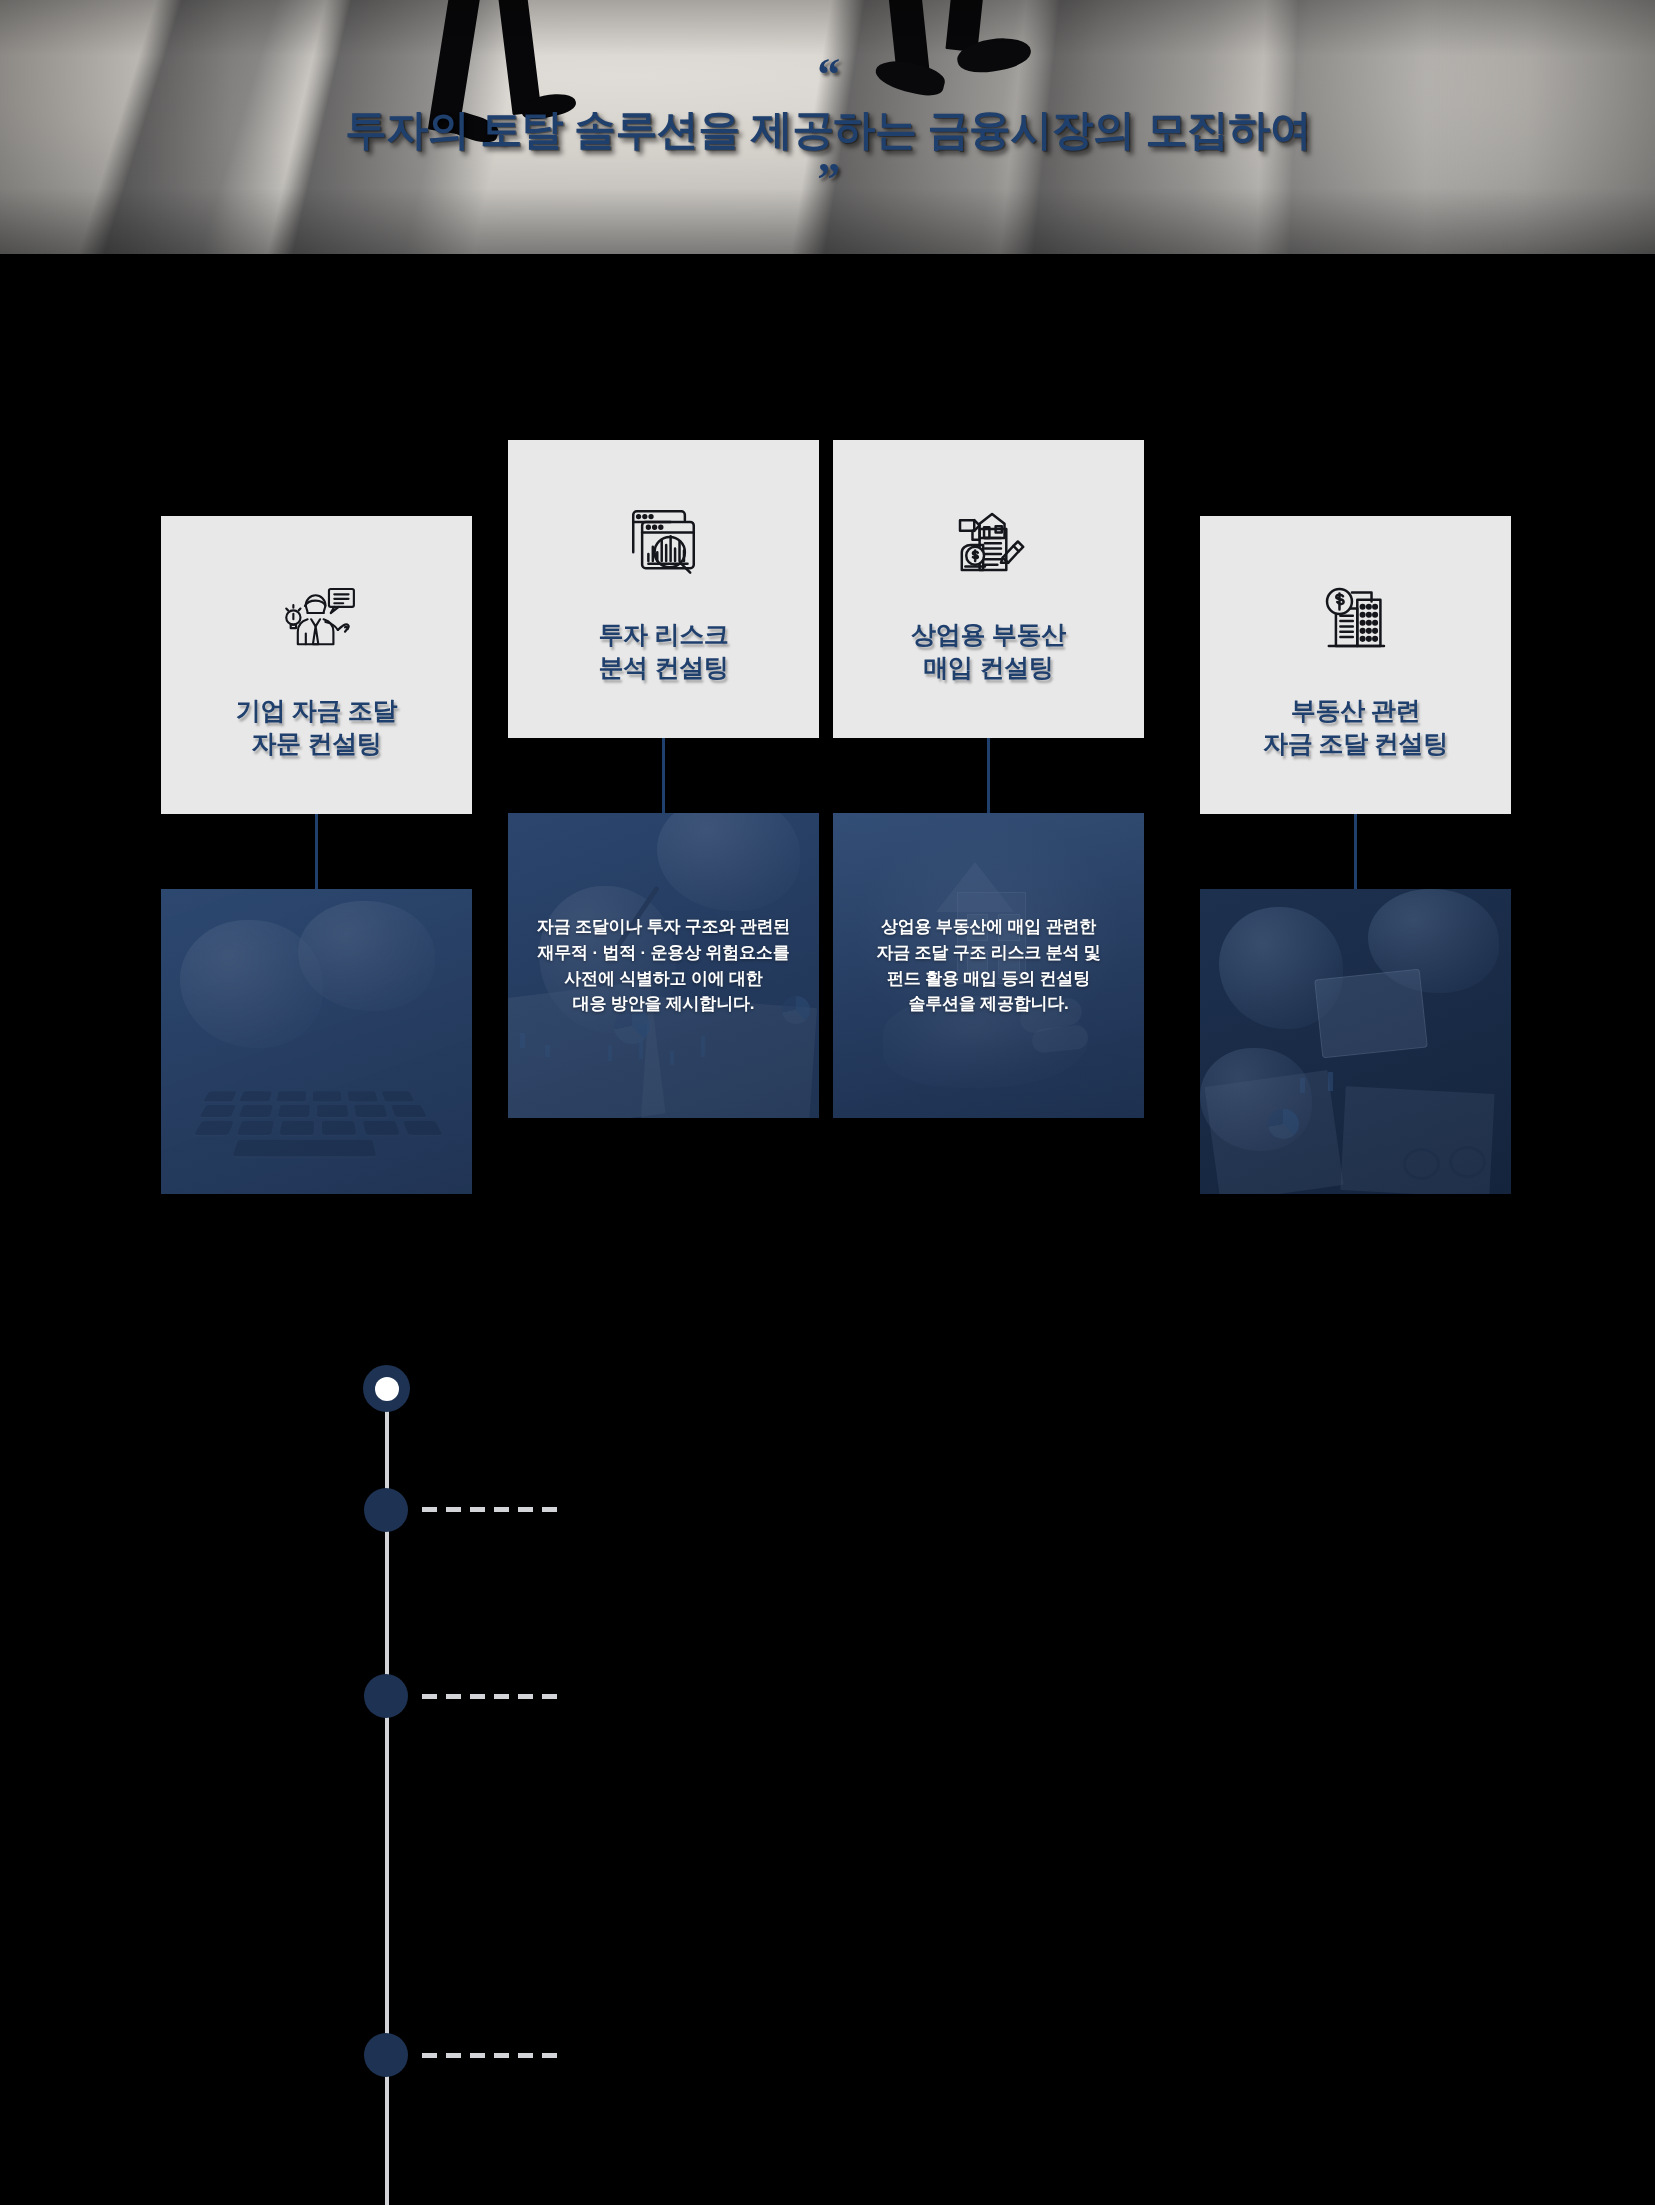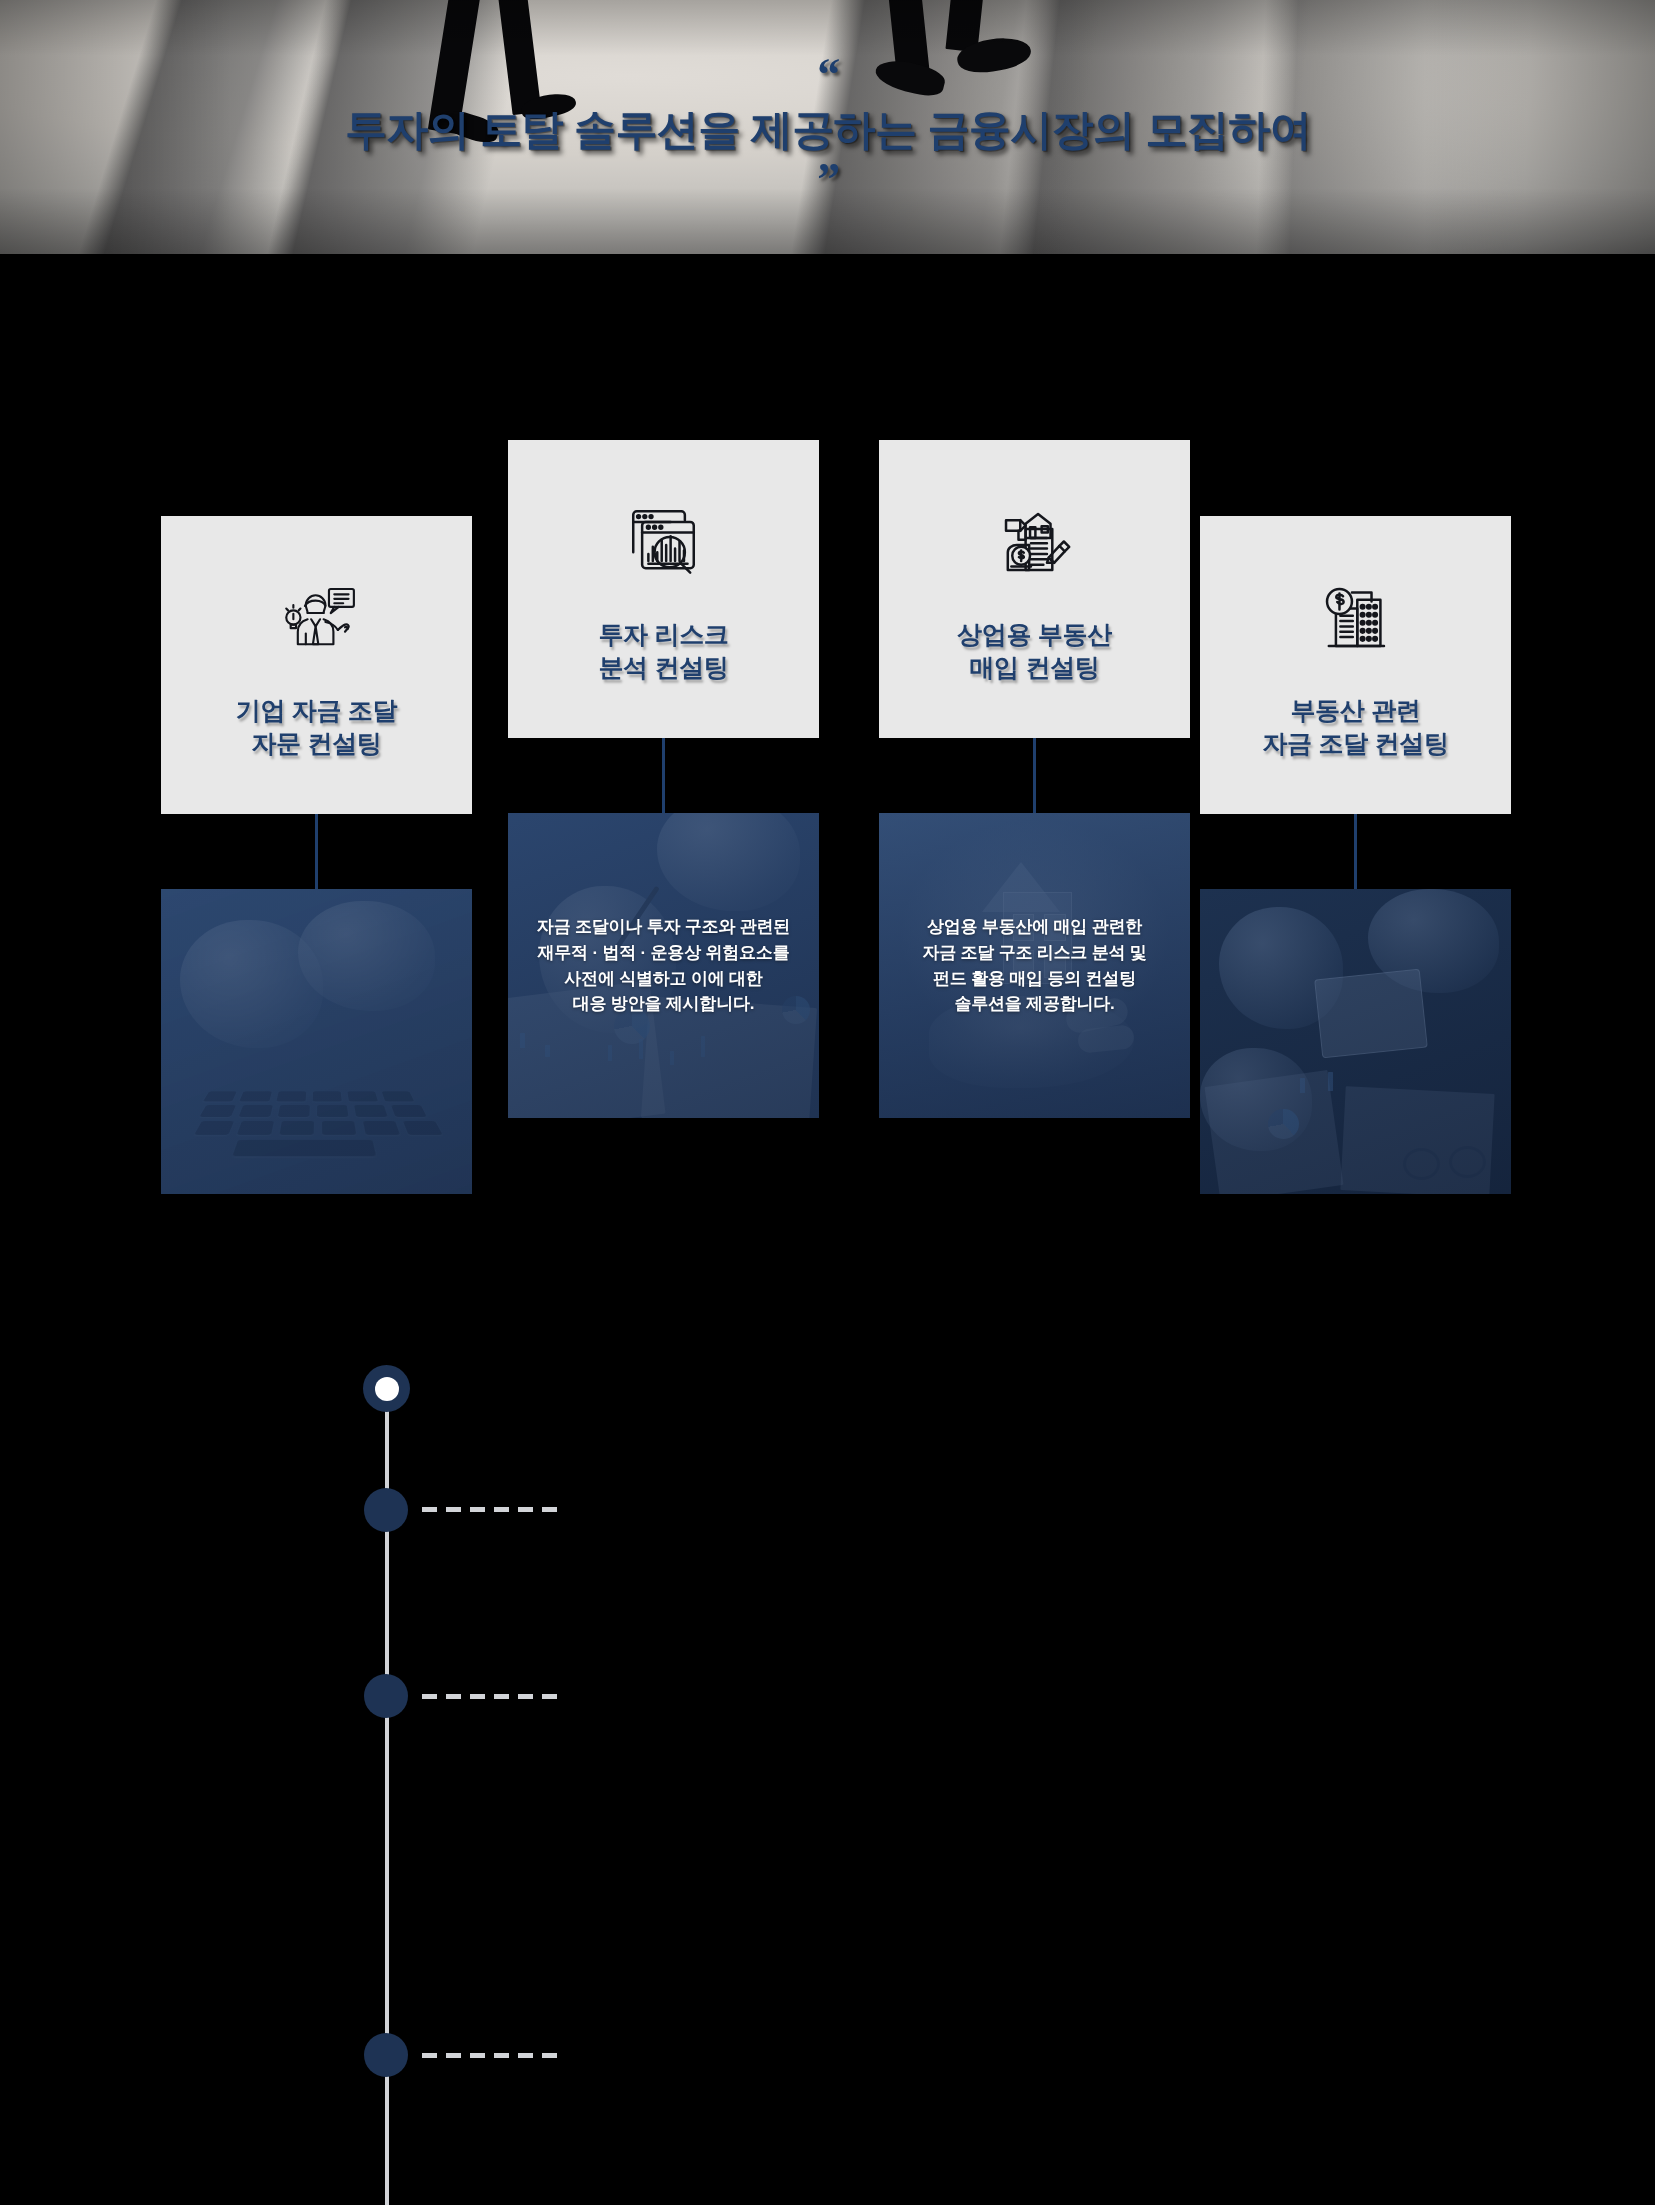--- a/index.html
+++ b/index.html
@@ -73,21 +73,21 @@
     letter-spacing:-0.6px;
     white-space:nowrap;
     text-shadow:3.8px 4.4px 5.1px rgba(0,0,0,.62), 1.3px 1.3px 1.3px rgba(0,0,0,.5);
   }
 
   
   .cards { position:absolute; left:0; top:254px; width:1656px; height:952px; }
   .col { position:absolute; width:311px; }
   .col-1 { left:161px; top:262px; }
   .col-2 { left:508px; top:186px; }
-  .col-3 { left:879px; top:186px; }
+  .col-3 { left:833px; top:186px; }
   .col-4 { left:1200px; top:262px; }
 
   .icon-card {
     width:311px; height:298px;
     background:#e8e8e8;
     display:flex; flex-direction:column; align-items:center; justify-content:center;
     position:relative;
   }
   .icon-wrap { width:95px; height:95px; display:flex; align-items:center; justify-content:center; margin-bottom:29px; }
   .icon-wrap svg { width:89px; height:89px; display:block; }
@@ -384,21 +384,21 @@
               <circle cx="65" cy="65" r="2" fill="#14161c"></circle>
               <circle cx="72" cy="65" r="2" fill="#14161c"></circle>
             <circle cx="58" cy="74" r="2" fill="#14161c"></circle>
               <circle cx="65" cy="74" r="2" fill="#14161c"></circle>
               <circle cx="72" cy="74" r="2" fill="#14161c"></circle>
             <path d="M20 82h62"></path>
             <circle cx="32" cy="32" r="14" fill="#e8e8e8"></circle>
             <path d="M32 23v18M36 26c-1.5-2-7-2.6-7.6.8S36 28 36.6 32s-5.4 3-7.1.6"></path>
           </svg>
         </div>
-        <div class="card-title" style="white-space: pre-line;">부동산 관련
+        <div class="card-title" style="white-space: pre-line; font-family: Liberation Serif, serif;">부동산 관련
 자금 조달 컨설팅</div>
       </div>
       <div class="connector down"></div>
       <div class="photo-card">
         <div class="photo-bg photo-meeting">
           <div class="hand" style="left:6%;top:6%;width:40%;height:40%"></div>
           <div class="hand" style="left:54%;top:0%;width:42%;height:34%"></div>
           <div class="hand" style="left:0%;top:52%;width:36%;height:34%"></div>
           <div class="tablet"></div>
           <div class="paper" style="left:4%;top:62%;width:40%;height:38%;transform:rotate(-8deg)"></div>

